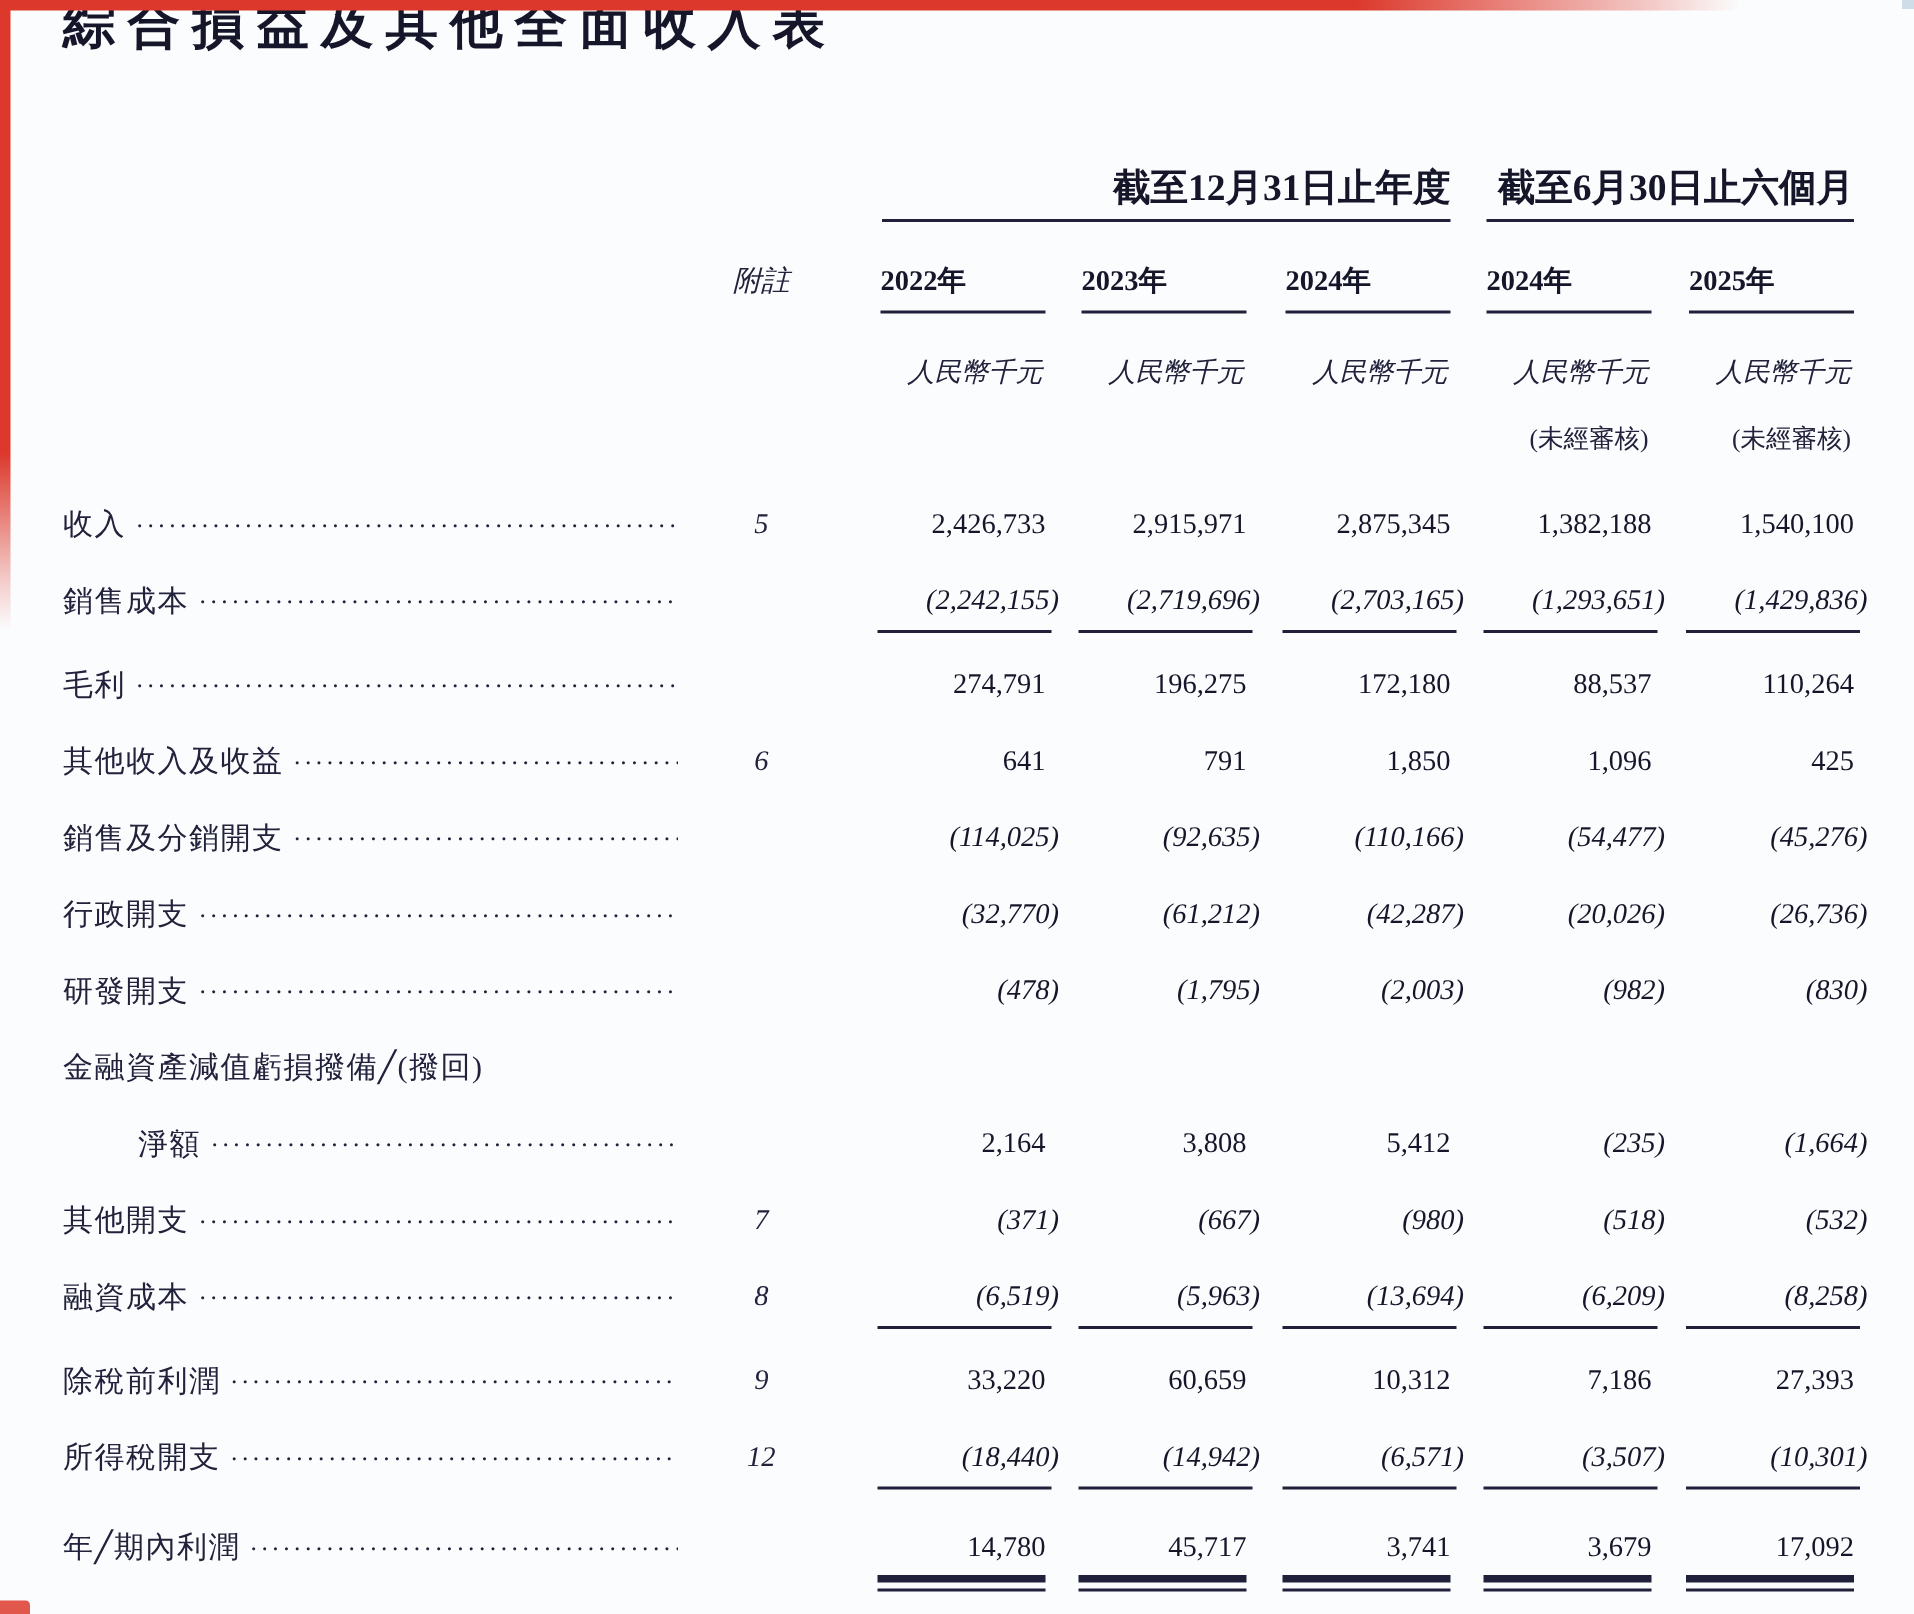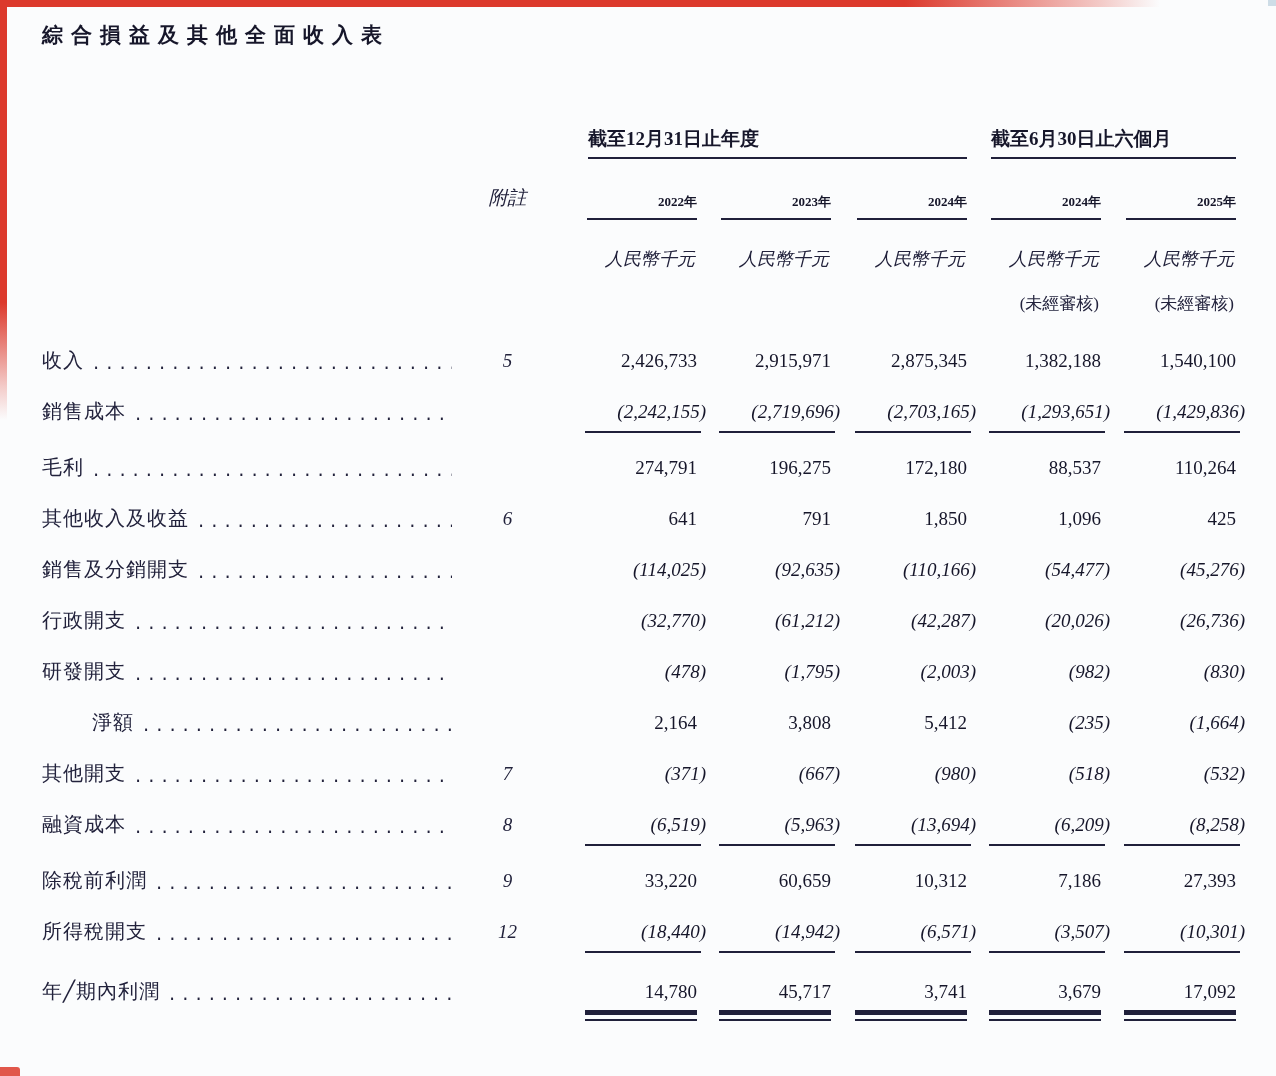--- a/index.html
+++ b/index.html
@@ -14,60 +14,60 @@
   .edge-top { position:absolute; top:0; left:0; width:1160px; height:7px; z-index:5;
     background:linear-gradient(to right, var(--accent) 0%, var(--accent) 78%, rgba(220,57,44,0.25) 95%, rgba(220,57,44,0) 100%); }
   .edge-left { position:absolute; top:0; left:0; width:7px; height:420px; z-index:5;
     background:linear-gradient(to bottom, var(--accent) 0%, var(--accent) 72%, rgba(220,57,44,0.25) 92%, rgba(220,57,44,0) 100%); }
   .edge-bottom-left { position:absolute; left:0; bottom:0; width:20px; height:9px; z-index:5;
     background:var(--accent); opacity:0.85; border-top-right-radius:3px; }
   .edge-top-right { position:absolute; right:0; top:0; width:8px; height:6px; background:rgba(150,185,205,0.45); z-index:5; }
 
   .sheet { position:relative; margin-left:42px; width:1197px; }
   .title {
-    margin-top:18px; font-size:21px; line-height:34px; font-weight:bold;
+    font-size:35px; line-height:34px; font-weight:bold;
     letter-spacing:8px; color:var(--ink-dark);
   }
 
   
   .grid { display:grid; grid-template-columns:410px 111px 134px 134px 136px 134px 135px; }
 
   
   .header-groups { margin-top:74px; }
   .hg-cell-annual  { grid-column:3 / span 3; }
   .hg-cell-interim { grid-column:6 / span 2; }
   .hg-inner {
-    margin-left:auto; text-align:left; font-weight:bold; font-size:19px;
+    margin-left:auto; text-align:right; font-weight:bold; font-size:25px;
     padding-bottom:5px; border-bottom:2px solid var(--rule); color:var(--ink-dark);
   }
   .hg-annual  { width:379px; }
   .hg-interim { width:245px; }
 
   .header-years { margin-top:26px; align-items:end; }
   .note-head { grid-column:2; text-align:center; font-style:italic; font-size:19px; padding-bottom:9px; }
   .yr-cell  { }
   .yr-inner {
-    margin-left:auto; width:110px; text-align:right; font-weight:bold; font-size:13px;
+    margin-left:auto; width:110px; text-align:left; font-weight:bold; font-size:19px;
     padding-bottom:7px; border-bottom:2px solid var(--rule); color:var(--ink-dark);
   }
 
   .header-units { margin-top:27px; }
   .unit-cell { text-align:right; font-style:italic; font-size:18px; padding-right:2px; }
 
   .header-audit { margin-top:21px; }
   .audit-cell { text-align:right; font-size:17px; padding-right:2px; }
   .audit-c4 { grid-column:6; } .audit-c5 { grid-column:7; }
 
   
   .tbody { margin-top:20px; }
   .body-row { height:51px; align-items:center; }
   .body-row.gap-sm { margin-top:5px; }
   .body-row.gap-lg { margin-top:9px; }
 
-  .cell-label { display:flex; align-items:flex-end; overflow:hidden; font-size:20px; letter-spacing:1px; white-space:nowrap;font-family:Liberation Mono, monospace; }
+  .cell-label { display:flex; align-items:flex-start; overflow:hidden; font-size:20px; letter-spacing:1px; white-space:nowrap; }
   .cell-label.indent { padding-left:50px; }
   .leader { flex:1; overflow:hidden; white-space:nowrap; font-size:17px; letter-spacing:3px; padding-left:7px; color:var(--ink); }
   .cell-note { text-align:center; font-style:italic; font-size:19px; }
   .cell-value { position:relative; text-align:right; font-size:19px; color:var(--ink-dark); }
   .val.overhang { position:relative; right:-9px;font-style:italic; }
 
   .rule  { position:absolute; right:-4px; bottom:-10px; width:116px; height:2px; background:var(--rule); }
   .rule2 { position:absolute; right:0; bottom:-18px; width:112px; height:11px;
            border-top:5px solid var(--rule); border-bottom:2px solid var(--rule); }
 </style>
@@ -221,20 +221,34 @@
     <div class="cell-note">
       <span class="val note-val"></span>
     </div>
     <div class="cell-value"><span class="val overhang">(478)</span></div>
     <div class="cell-value"><span class="val overhang">(1,795)</span></div>
     <div class="cell-value"><span class="val overhang">(2,003)</span></div>
     <div class="cell-value"><span class="val overhang">(982)</span></div>
     <div class="cell-value"><span class="val overhang">(830)</span></div>
   </div>
           <div class="grid body-row">
+    <div class="cell-label">
+      <span class="lbl">金融資產減值虧損撥備╱(撥回)</span>
+
+    </div>
+    <div class="cell-note">
+      <span class="val note-val"></span>
+    </div>
+    <div class="cell-value"><span class="val"></span></div>
+    <div class="cell-value"><span class="val"></span></div>
+    <div class="cell-value"><span class="val"></span></div>
+    <div class="cell-value"><span class="val"></span></div>
+    <div class="cell-value"><span class="val"></span></div>
+  </div>
+          <div class="grid body-row">
     <div class="cell-label indent">
       <span class="lbl">淨額</span>
       <span class="leader">..........................................................................................</span>
     </div>
     <div class="cell-note">
       <span class="val note-val"></span>
     </div>
     <div class="cell-value"><span class="val">2,164</span></div>
     <div class="cell-value"><span class="val">3,808</span></div>
     <div class="cell-value"><span class="val">5,412</span></div>

